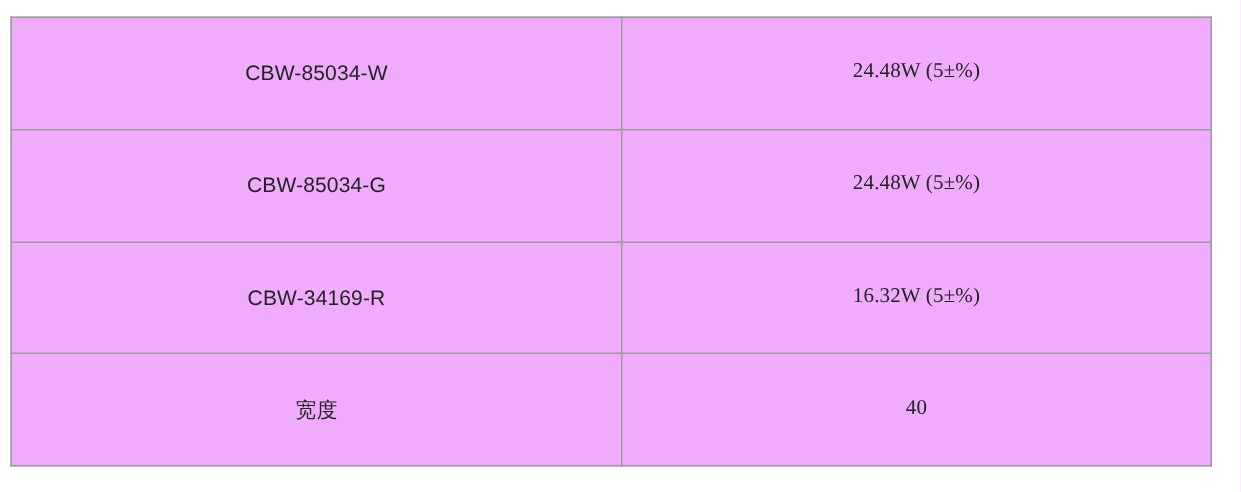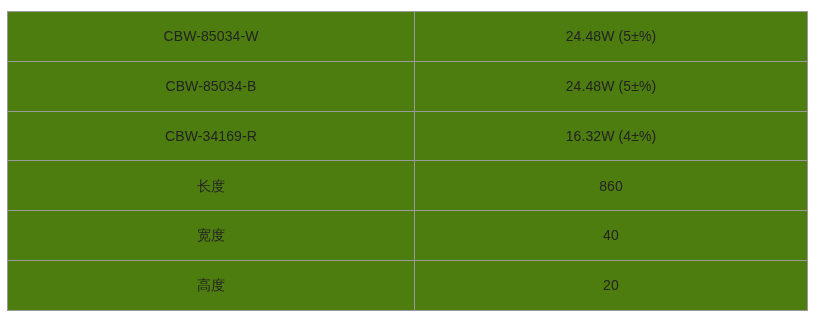--- a/index.html
+++ b/index.html
@@ -20,21 +20,21 @@
     left: 7px;
     top: 11px;
     width: 800px;
     height: 300px;
   }
   table.spec-table {
     border-collapse: collapse;
     width: 800px;
     height: 300px;
     table-layout: fixed;
-    background: #4d7c0f;
+    background: #f0abfc;
   }
   table.spec-table col.col-label { width: 407px; }
   table.spec-table col.col-value { width: 393px; }
   table.spec-table tr {
     height: 33.33px;
   }
   table.spec-table td {
     border: 1px solid #9a9a9a;
     text-align: center;
     vertical-align: middle;
@@ -43,51 +43,44 @@
     line-height: 1.2;
     padding: 0 4px;
     white-space: nowrap;
     overflow: hidden;
   }
   table.spec-table td.cell-label {
     letter-spacing: 0.1px;
   }
   table.spec-table td.cell-value {
     letter-spacing: 0.1px;
+    font-family: Liberation Serif, serif;
   }
 </style>
 </head>
 <body>
 
 <div class="spec-table-wrap">
   <table class="spec-table">
     <colgroup>
       <col class="col-label">
       <col class="col-value">
     </colgroup>
     <tbody>
       <tr>
         <td class="cell-label">CBW-85034-W</td>
         <td class="cell-value">24.48W (5±%)</td>
       </tr>
       <tr>
-        <td class="cell-label">CBW-85034-B</td>
+        <td class="cell-label">CBW-85034-G</td>
         <td class="cell-value">24.48W (5±%)</td>
       </tr>
       <tr>
         <td class="cell-label">CBW-34169-R</td>
-        <td class="cell-value">16.32W (4±%)</td>
-      </tr>
-      <tr>
-        <td class="cell-label">长度</td>
-        <td class="cell-value">860</td>
+        <td class="cell-value">16.32W (5±%)</td>
       </tr>
       <tr>
         <td class="cell-label">宽度</td>
         <td class="cell-value">40</td>
-      </tr>
-      <tr>
-        <td class="cell-label">高度</td>
-        <td class="cell-value">20</td>
       </tr>
     </tbody>
   </table>
 </div>
 
 </body></html>

